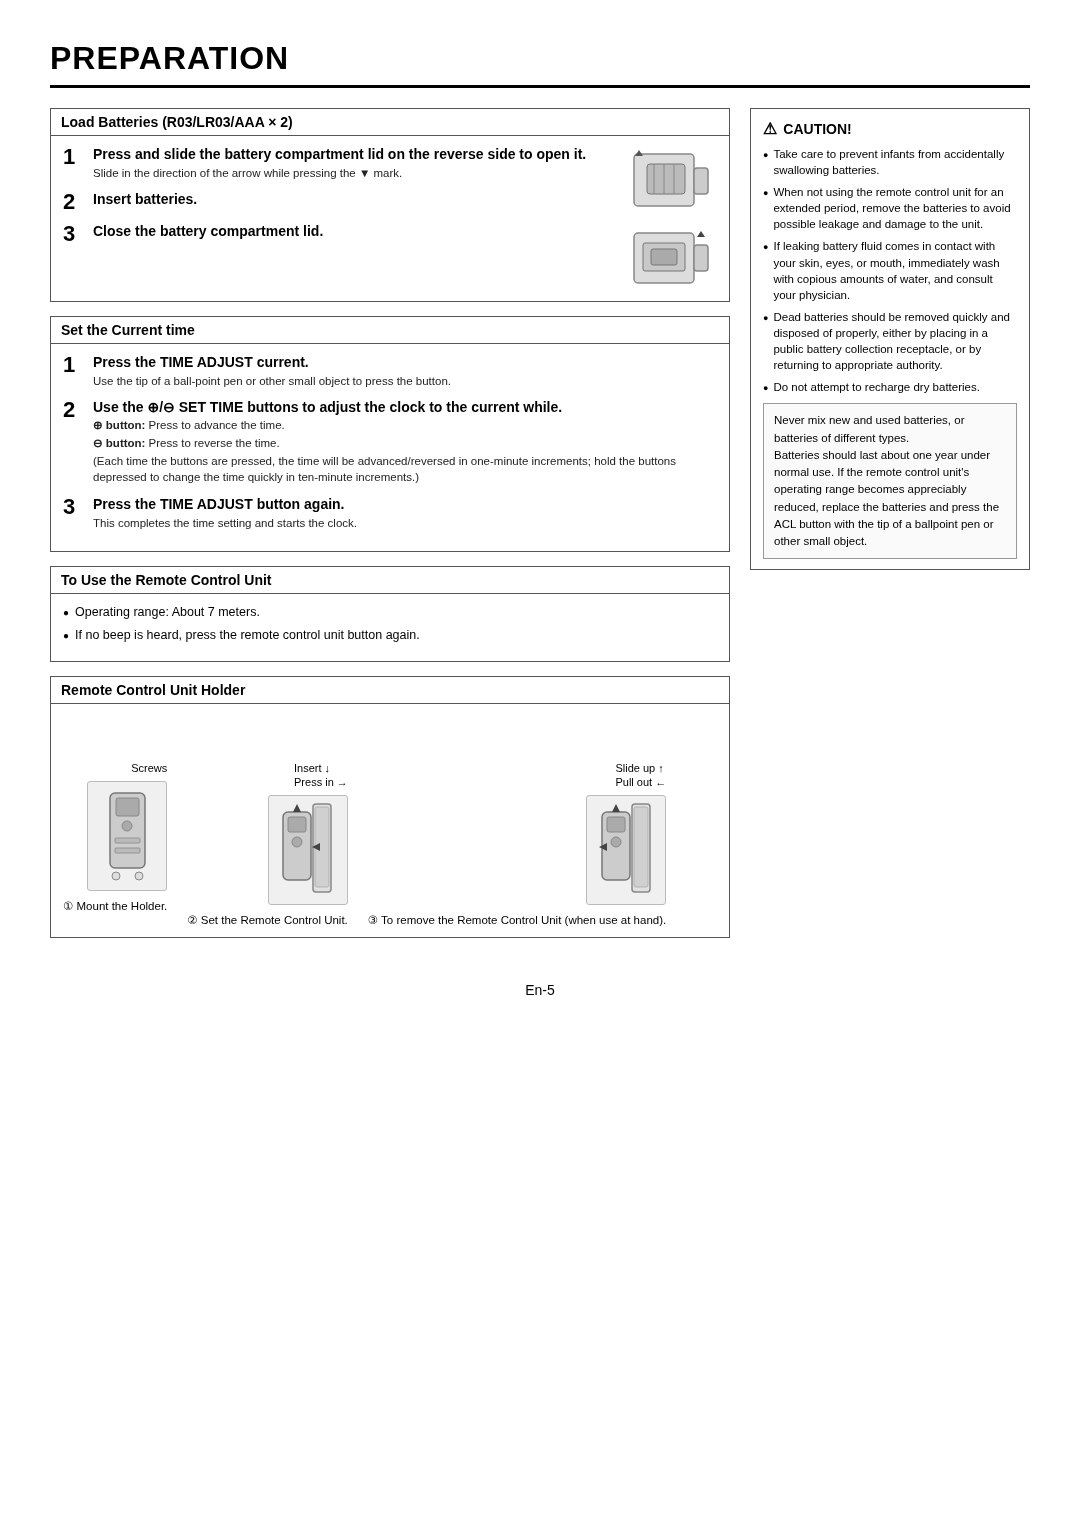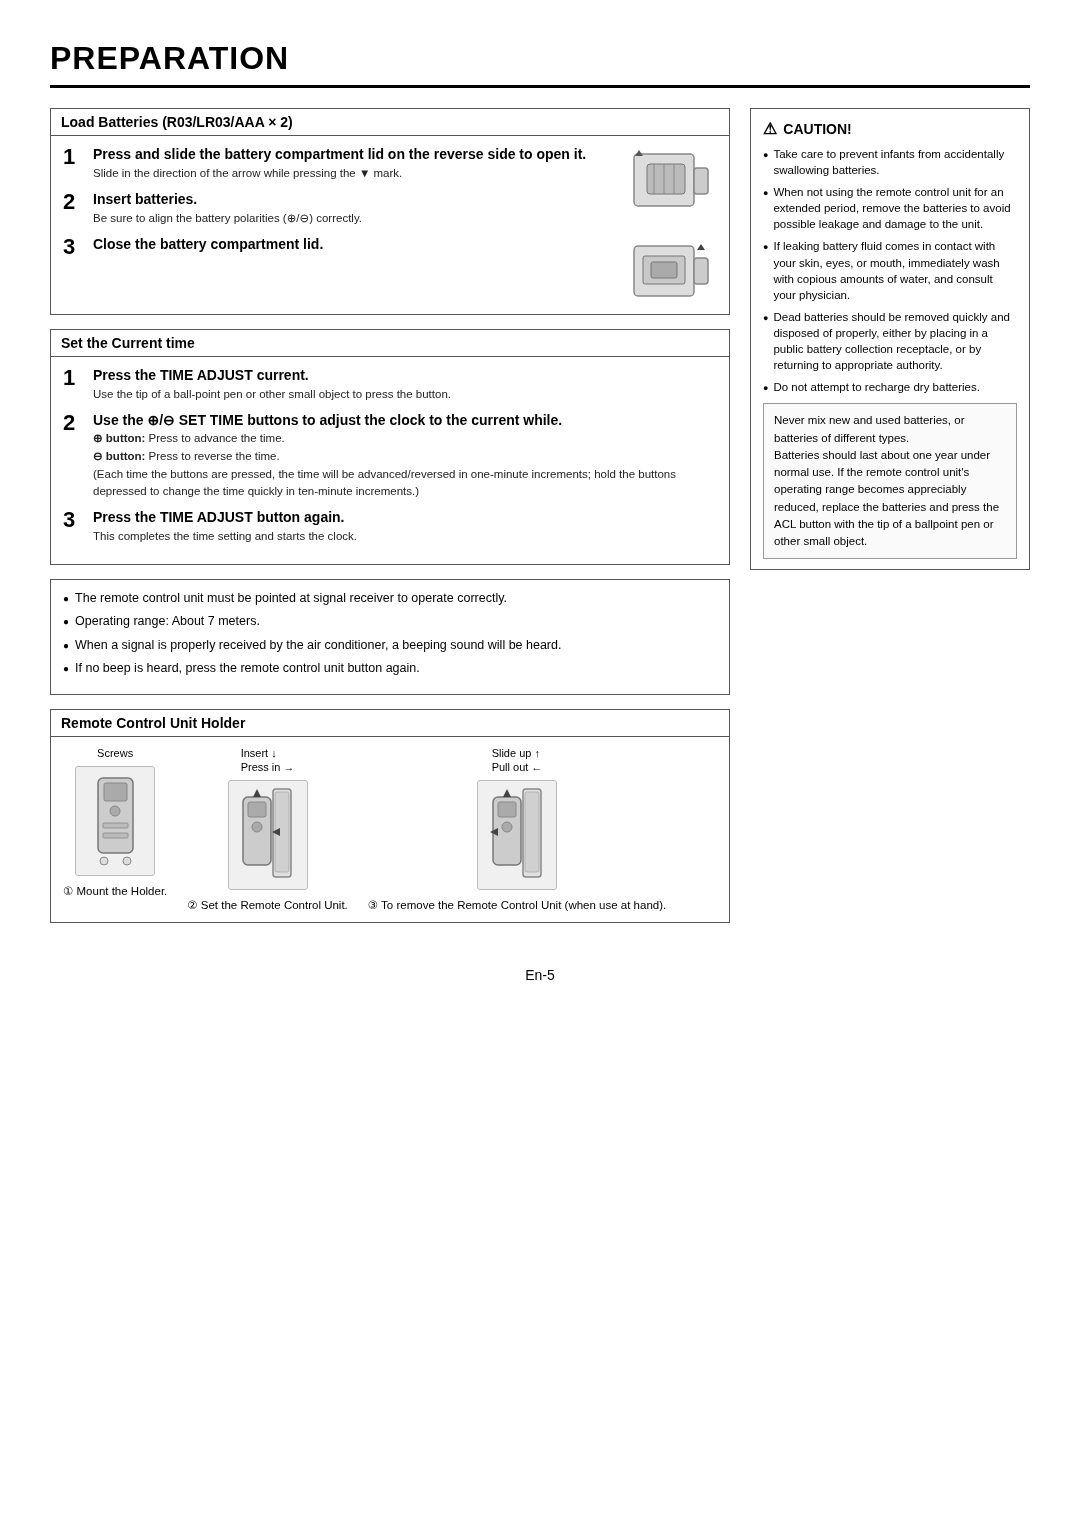--- a/index.html
+++ b/index.html
@@ -145,23 +145,24 @@
     .holder-images {
       display: flex;
       gap: 20px;
       align-items: flex-start;
       padding: 10px 12px;
       flex-wrap: wrap;
     }
     .holder-img-group {
       display: flex;
       flex-direction: column;
-      align-items: center;
+      align-items: flex-end;
       font-size: 11px;
       gap: 4px;
+      margin-top: 48px;
     }
     .holder-img-box {
       width: 80px;
       height: 110px;
       border: 1px solid #bbb;
       background: #f0f0f0;
       display: flex;
       align-items: center;
       justify-content: center;
       border-radius: 3px;
@@ -211,21 +212,20 @@
               <div class="step-body">
                 <strong>Press and slide the battery compartment lid on the reverse side to open it.</strong>
                 <p class="sub-note">Slide in the direction of the arrow while pressing the ▼ mark.</p>
               </div>
             </div>
 
             <div class="step">
               <div class="step-num">2</div>
               <div class="step-body">
                 <strong>Insert batteries.</strong>
-                <p class="sub-note">Be sure to align the battery polarities (⊕/⊖) correctly.</p>
               </div>
             </div>
           </div>
 
           <div style="display:flex; flex-direction:column; gap:6px; margin-left:10px; margin-top:0;">
             <div>
               <svg width="88" height="68" viewBox="0 0 88 68" style="display:block;">
                 <rect x="5" y="8" width="60" height="52" rx="4" fill="#ddd" stroke="#888" stroke-width="1.5"></rect>
                 <rect x="65" y="22" width="14" height="26" rx="3" fill="#ccc" stroke="#888" stroke-width="1.5"></rect>
                 <rect x="18" y="18" width="38" height="30" rx="3" fill="#bbb" stroke="#777" stroke-width="1"></rect>
@@ -288,25 +288,24 @@
           <div class="step-body">
             <strong>Press the TIME ADJUST button again.</strong>
             <p class="sub-note">This completes the time setting and starts the clock.</p>
           </div>
         </div>
 
       </div>
     </div>
 
     <div class="section-box">
+      <div class="section-header">To Use the Remote Control Unit</div>
       <div class="section-content">
         <ul class="bullet-list">
-          <li>The remote control unit must be pointed at signal receiver to operate correctly.</li>
           <li>Operating range: About 7 meters.</li>
-          <li>When a signal is properly received by the air conditioner, a beeping sound will be heard.</li>
           <li>If no beep is heard, press the remote control unit button again.</li>
         </ul>
       </div>
     </div>
 
     <div class="section-box">
       <div class="section-header">Remote Control Unit Holder</div>
 
       <div class="holder-images">
 

